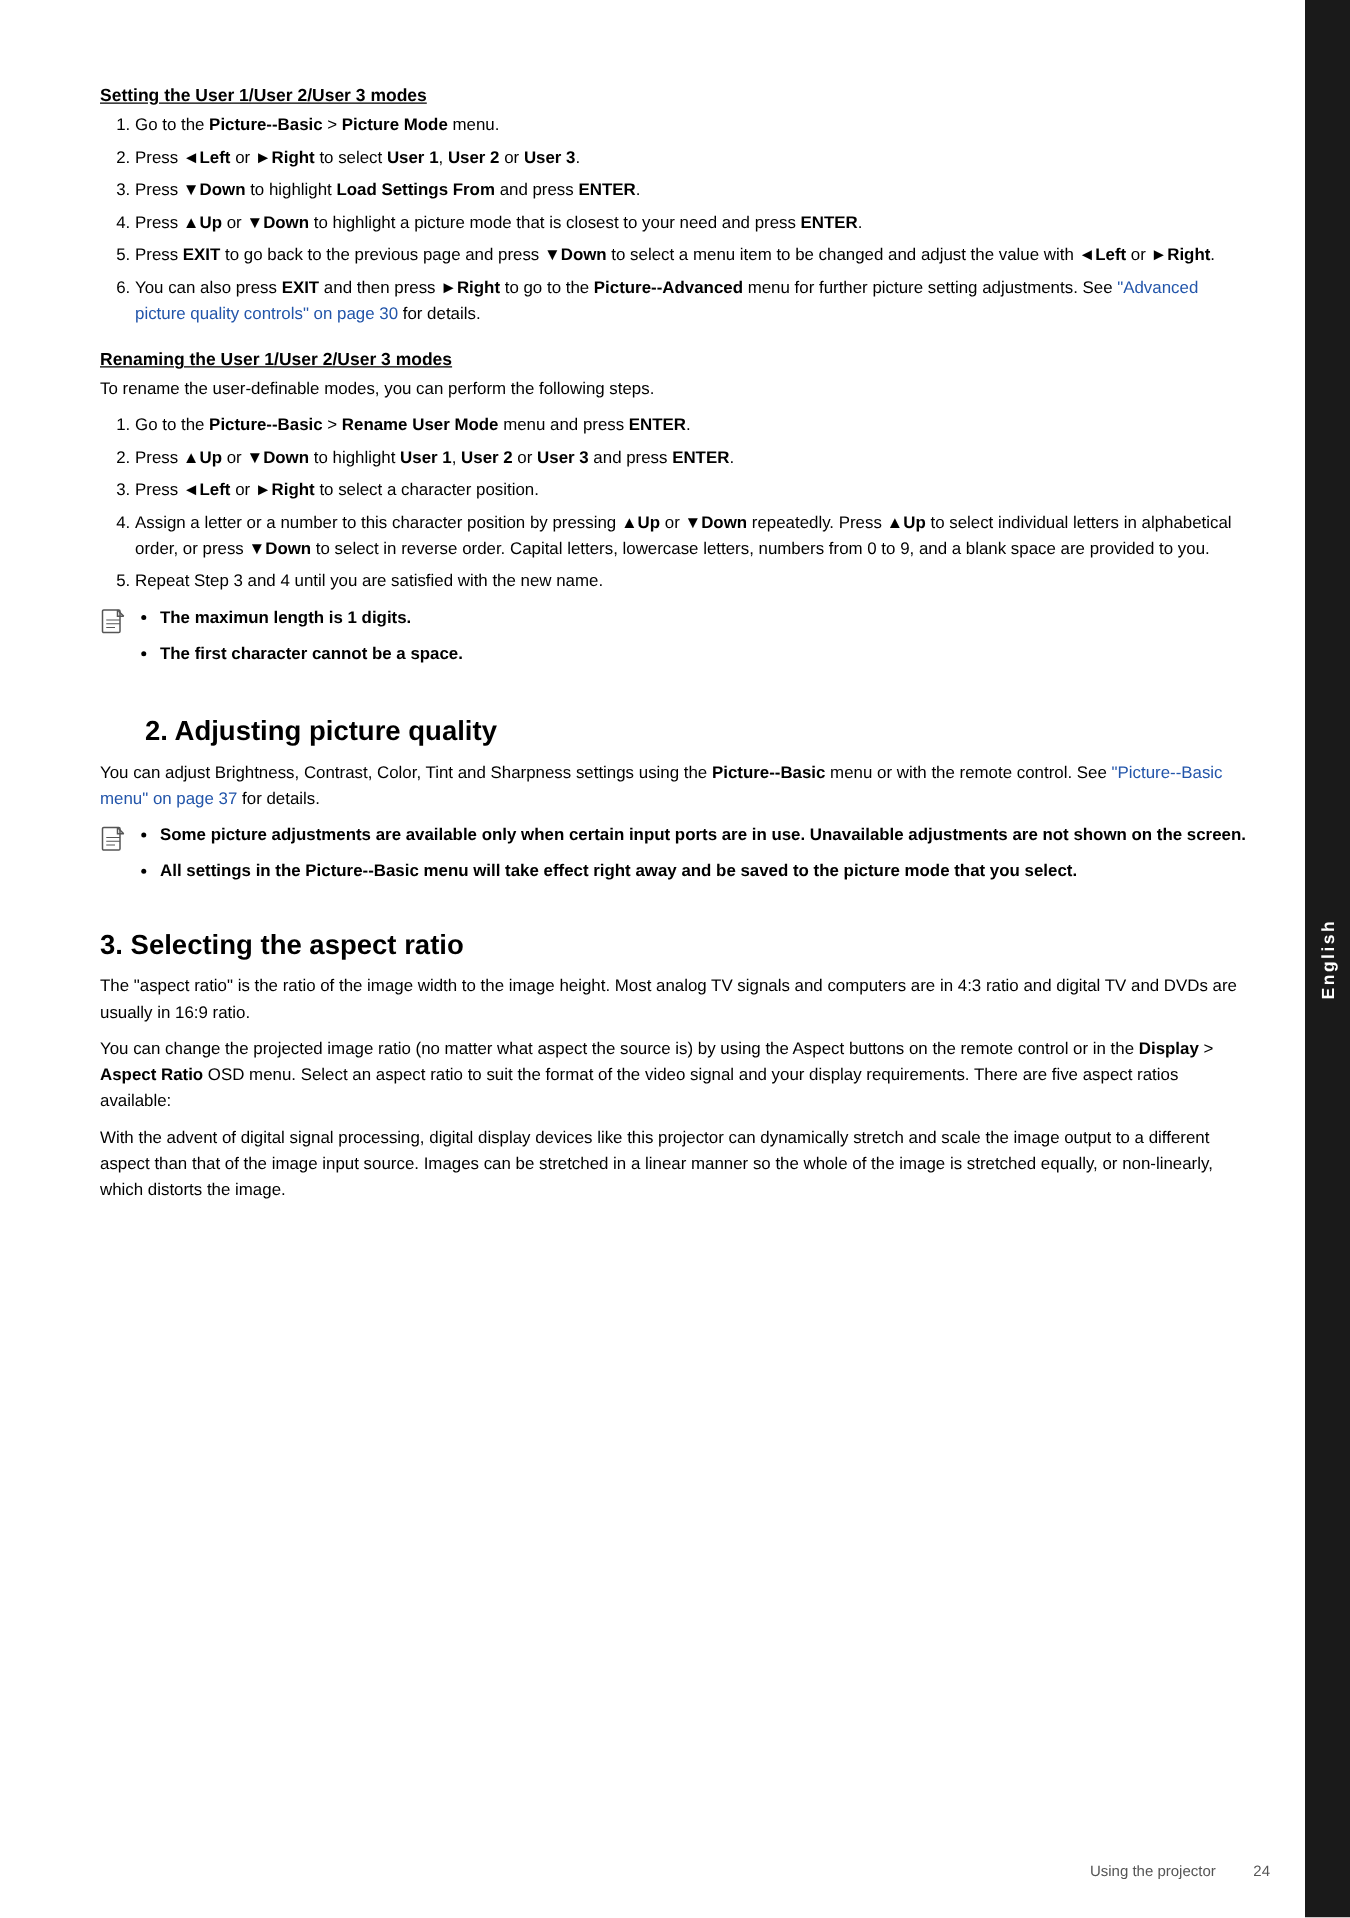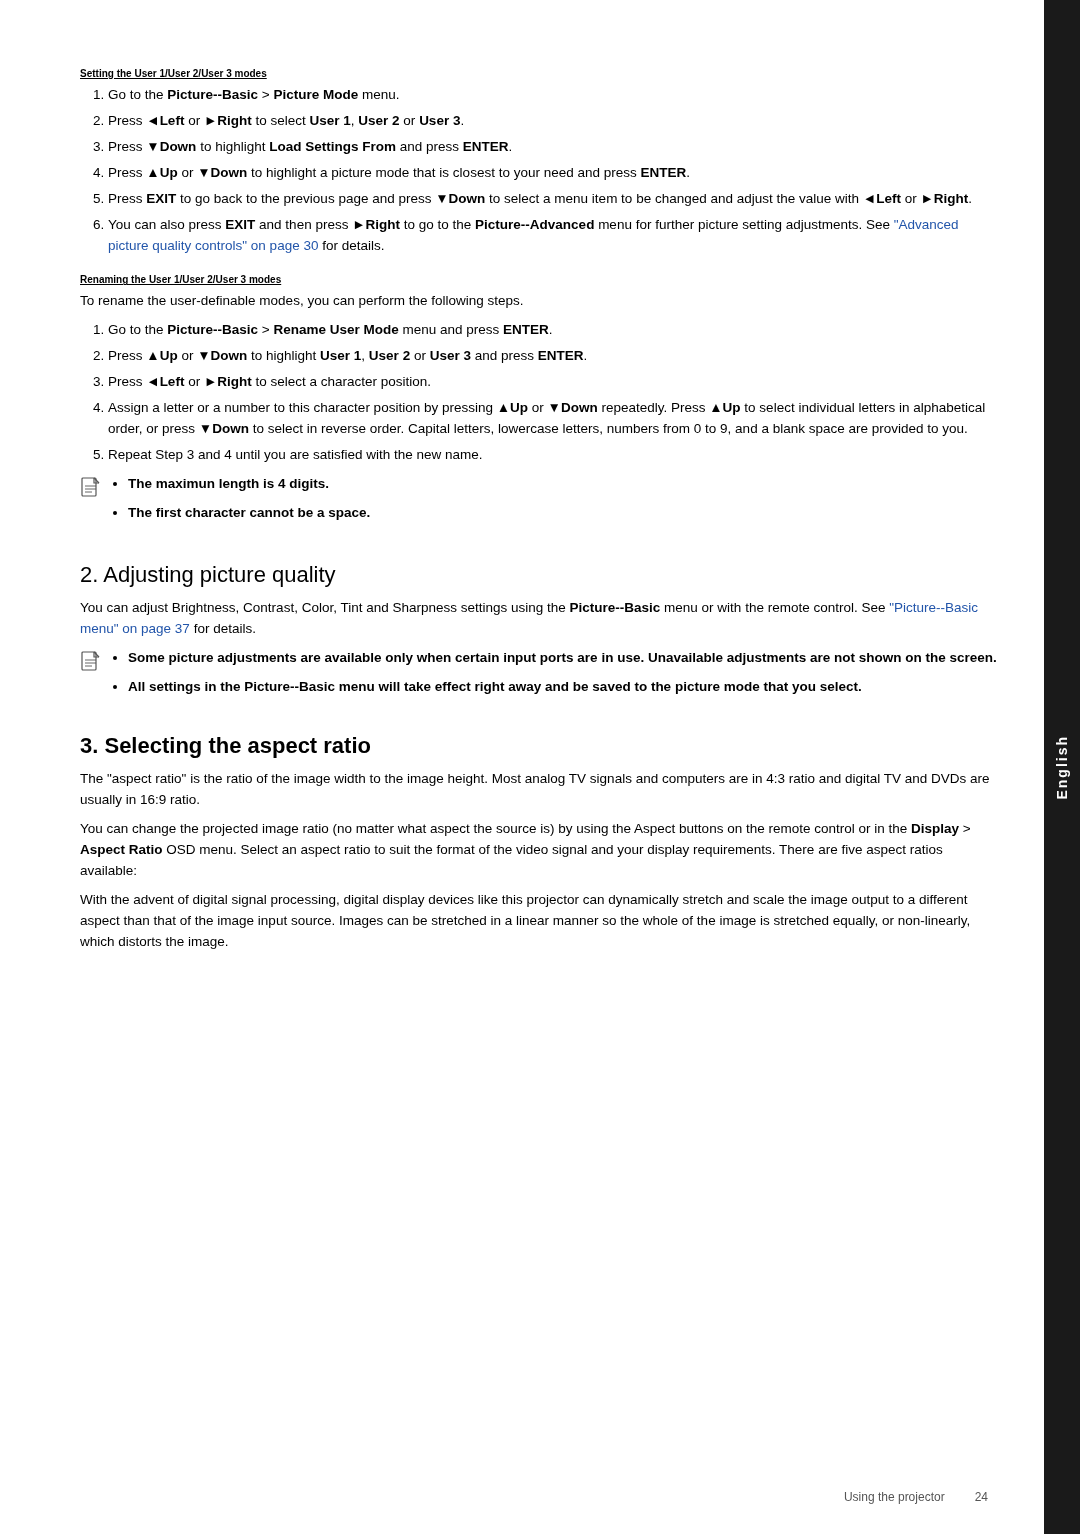--- a/index.html
+++ b/index.html
@@ -49,32 +49,33 @@
       letter-spacing: 2px;
     }
 
     .content-area {
       max-width: 940px;
       margin: 0 auto;
     }
 
     
     .section-heading {
-      font-size: 10px;
+      font-size: 14px;
       font-weight: bold;
       margin-bottom: 6px;
       margin-top: 18px;
       text-decoration: underline;
     }
 
     .main-section-title {
       font-size: 22px;
-      font-weight: normal;
+      font-weight: bold;
       margin-top: 30px;
       margin-bottom: 10px;
+      margin-left: 36px;
     }
 
     .sub-section-title {
       font-size: 22px;
       font-weight: bold;
       margin-top: 28px;
       margin-bottom: 10px;
     }
 
     p {
@@ -127,21 +128,21 @@
       margin-left: 20px;
     }
 
     .link-text {
       color: #2255aa;
     }
 
     .footer-line {
       position: absolute;
       bottom: 30px;
-      right: 92px;
+      right: 64px;
       font-size: 12px;
       color: #555;
       display: flex;
       gap: 30px;
       align-items: center;
     }
 
     
     .note-svg {
       width: 22px;
@@ -188,21 +189,21 @@
             <rect x="2" y="2" width="14" height="18" rx="1" ry="1" fill="none" stroke="#555" stroke-width="1.2"></rect>
             <path d="M14 2 L14 7 L19 7" fill="none" stroke="#555" stroke-width="1.2"></path>
             <path d="M14 2 L19 7" fill="none" stroke="#555" stroke-width="1.2"></path>
             <line x1="5" y1="10" x2="16" y2="10" stroke="#555" stroke-width="0.9"></line>
             <line x1="5" y1="13" x2="16" y2="13" stroke="#555" stroke-width="0.9"></line>
             <line x1="5" y1="16" x2="12" y2="16" stroke="#555" stroke-width="0.9"></line>
           </svg>
         </div>
         <div class="note-content">
           <ul>
-            <li><b>The maximun length is 4 digits.</b></li>
+            <li><b>The maximun length is 1 digits.</b></li>
           </ul>
           <ul>
             <li><b>The first character cannot be a space.</b></li>
           </ul>
         </div>
       </div>
 
     </div>
 
     <div>

